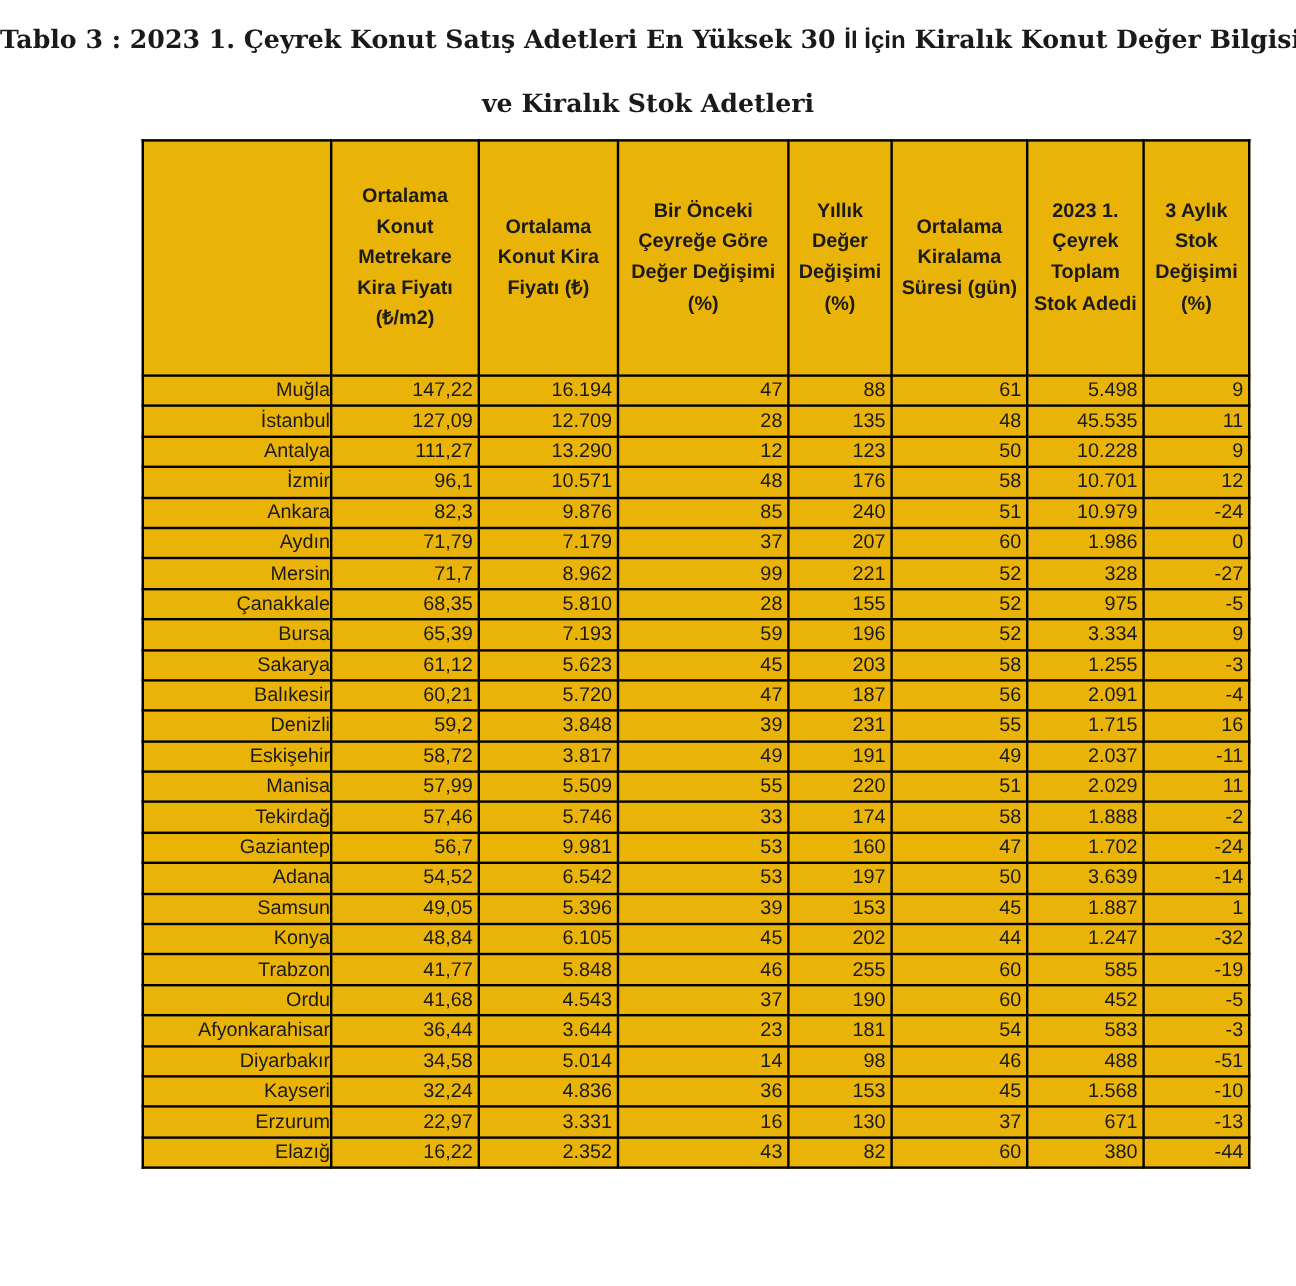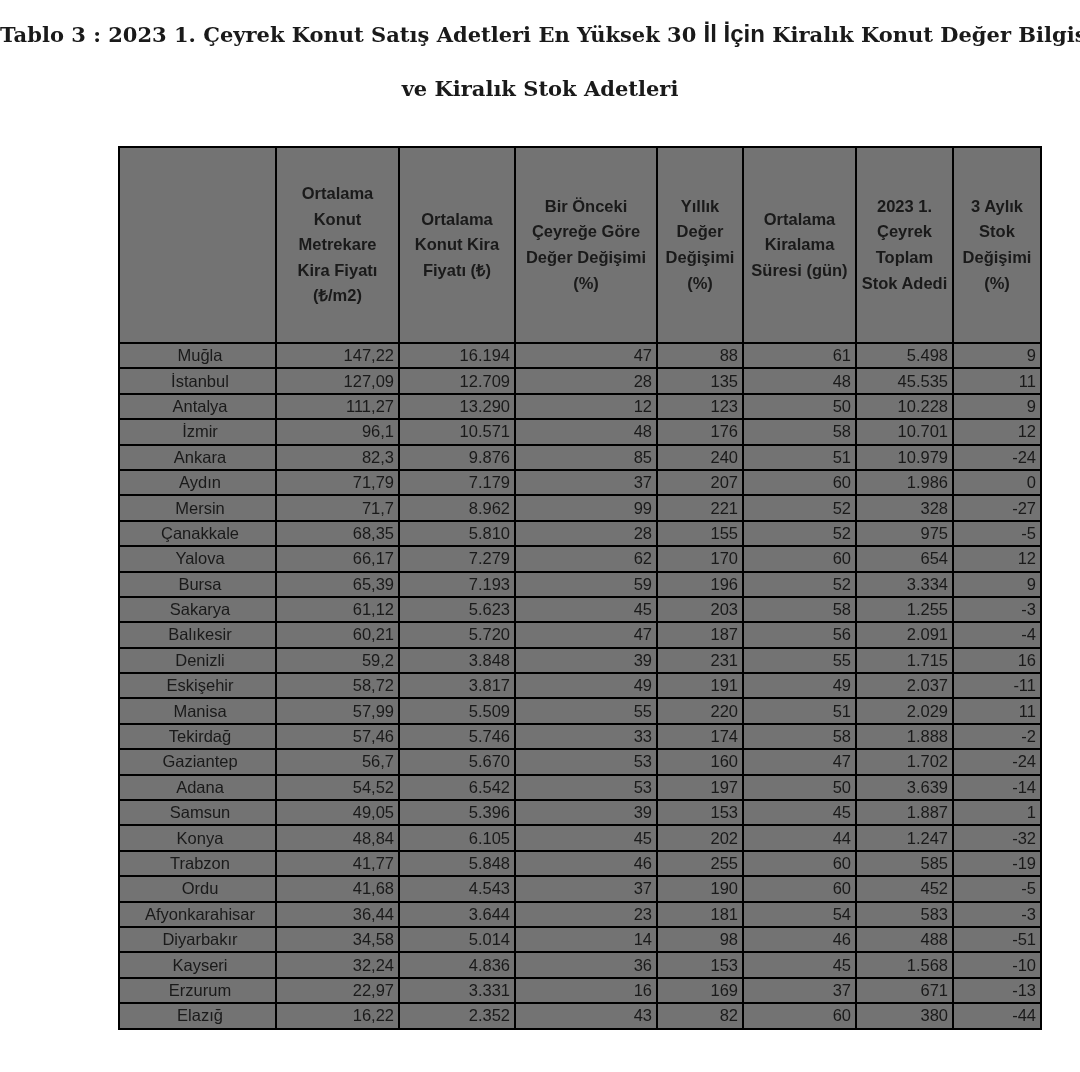--- a/index.html
+++ b/index.html
@@ -30,32 +30,32 @@
     font-size: 21px;
     line-height: 1.2;
     white-space: nowrap;
   }
   .title-line.second {
     margin-top: 27px;
   }
   .title-sans {
     font-family: "Liberation Sans", sans-serif;
     font-weight: 600;
-    font-size: 24px;
+    font-size: 20px;
     margin-top: 32px;
   }
 
   
   .data-table {
     position: absolute;
     left: 118px;
-    top: 146px;
+    top: 116px;
     border-collapse: collapse;
     table-layout: fixed;
-    background: #737373;
+    background: #eab308;
   }
   .data-table th,
   .data-table td {
     border: 2px solid #000000;
     color: #1a1a1a;
     overflow: hidden;
   }
   .data-table thead th {
     height: 186px;
     vertical-align: middle;
@@ -69,21 +69,21 @@
   .data-table tbody td {
     height: 23.4px;
     font-family: "Liberation Sans", sans-serif;
     font-size: 16.5px;
     font-weight: 400;
     white-space: nowrap;
     vertical-align: middle;
     padding: 0;
   }
   .data-table tbody td.city {
-    text-align: center;
+    text-align: right;
     padding-left: 5px;
   }
   .data-table tbody td.num {
     text-align: right;
     padding-right: 4px;
   }
 </style>
 </head>
 <body>
 
@@ -190,30 +190,20 @@
         <td class="city">Çanakkale</td>
         <td class="num">68,35</td>
         <td class="num">5.810</td>
         <td class="num">28</td>
         <td class="num">155</td>
         <td class="num">52</td>
         <td class="num">975</td>
         <td class="num">-5</td>
       </tr>
       <tr>
-        <td class="city">Yalova</td>
-        <td class="num">66,17</td>
-        <td class="num">7.279</td>
-        <td class="num">62</td>
-        <td class="num">170</td>
-        <td class="num">60</td>
-        <td class="num">654</td>
-        <td class="num">12</td>
-      </tr>
-      <tr>
         <td class="city">Bursa</td>
         <td class="num">65,39</td>
         <td class="num">7.193</td>
         <td class="num">59</td>
         <td class="num">196</td>
         <td class="num">52</td>
         <td class="num">3.334</td>
         <td class="num">9</td>
       </tr>
       <tr>
@@ -272,21 +262,21 @@
         <td class="num">5.746</td>
         <td class="num">33</td>
         <td class="num">174</td>
         <td class="num">58</td>
         <td class="num">1.888</td>
         <td class="num">-2</td>
       </tr>
       <tr>
         <td class="city">Gaziantep</td>
         <td class="num">56,7</td>
-        <td class="num">5.670</td>
+        <td class="num">9.981</td>
         <td class="num">53</td>
         <td class="num">160</td>
         <td class="num">47</td>
         <td class="num">1.702</td>
         <td class="num">-24</td>
       </tr>
       <tr>
         <td class="city">Adana</td>
         <td class="num">54,52</td>
         <td class="num">6.542</td>
@@ -364,21 +354,21 @@
         <td class="num">153</td>
         <td class="num">45</td>
         <td class="num">1.568</td>
         <td class="num">-10</td>
       </tr>
       <tr>
         <td class="city">Erzurum</td>
         <td class="num">22,97</td>
         <td class="num">3.331</td>
         <td class="num">16</td>
-        <td class="num">169</td>
+        <td class="num">130</td>
         <td class="num">37</td>
         <td class="num">671</td>
         <td class="num">-13</td>
       </tr>
       <tr>
         <td class="city">Elazığ</td>
         <td class="num">16,22</td>
         <td class="num">2.352</td>
         <td class="num">43</td>
         <td class="num">82</td>

